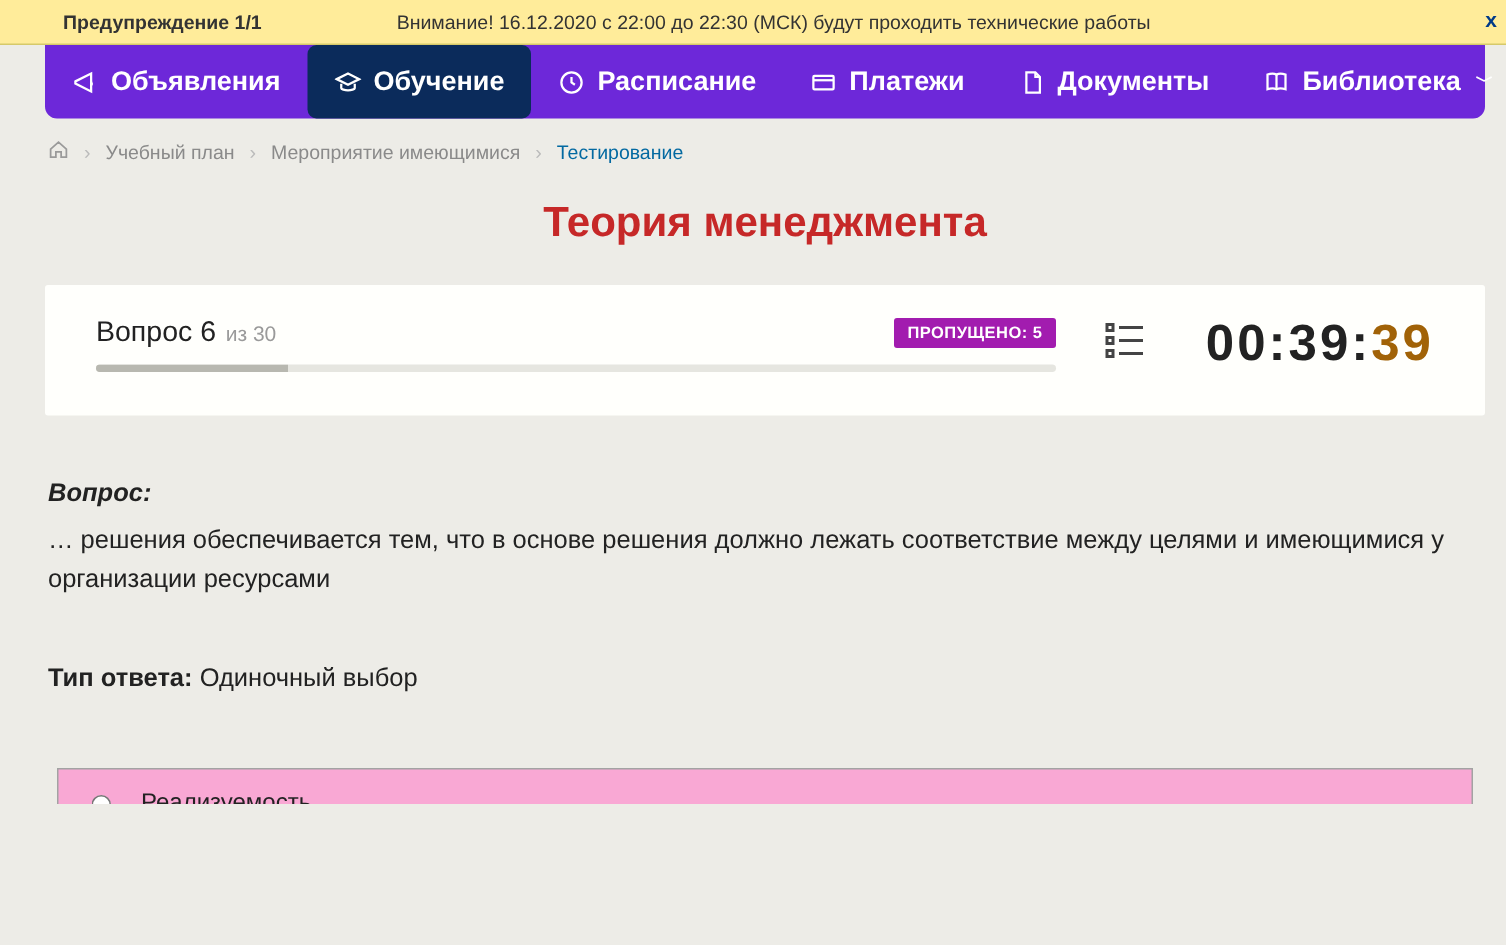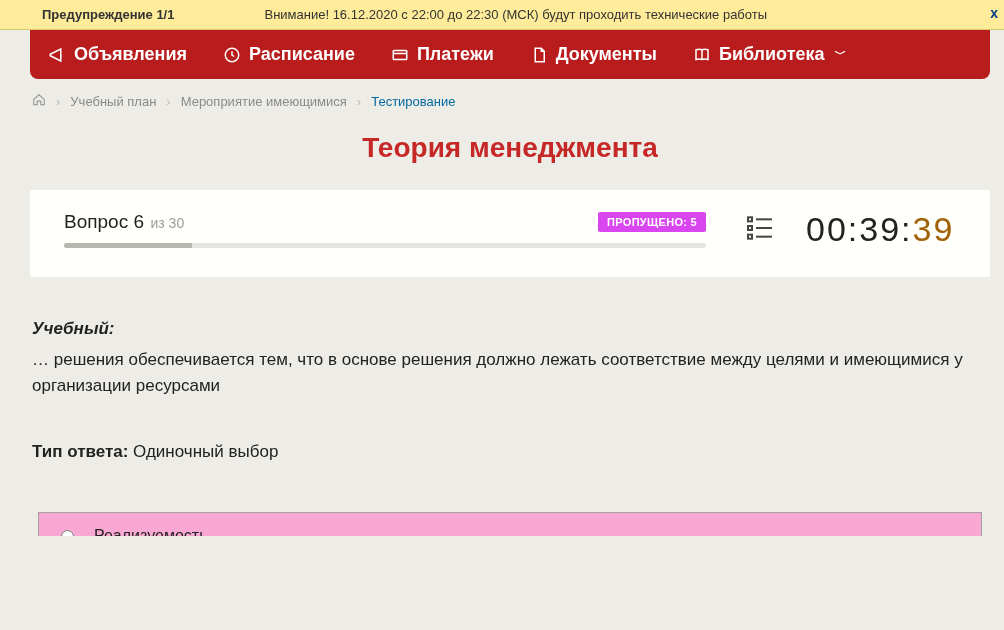--- a/index.html
+++ b/index.html
@@ -37,21 +37,21 @@
       position: absolute;
       right: 22px;
       top: 5px;
       color: #003a88;
       font-weight: bold;
       font-size: 14px;
       cursor: pointer;
     }
     .nav {
       display: flex;
-      background: #b91c1c;
+      background: #6d28d9;
       margin: 0 30px;
       border-radius: 0 0 8px 8px;
       height: 49px;
       align-items: stretch;
     }
     .nav-item {
       display: flex;
       align-items: center;
       padding: 0 18px;
       color: #fff;
@@ -94,35 +94,34 @@
       margin-top: 22px;
     }
     .card {
       background: #fffffc;
       margin: 26px 30px 0;
       padding: 20px 34px 28px;
       border-radius: 2px;
       display: flex;
       align-items: center;
       gap: 30px;
-      text-align: right;
     }
     .card-left { flex: 1; }
     .q-row {
       display: flex;
       align-items: center;
       justify-content: space-between;
     }
     .q-label {
       font-size: 19px;
       color: #222;
     }
     .q-total { font-size: 14px; color: #9a9a9a; margin-left: 2px; }
     .badge {
-      background: #d946ef;
+      background: #a21caf;
       color: #fff;
       font-size: 11px;
       letter-spacing: 0.3px;
       padding: 4px 9px;
       border-radius: 2px;
       font-weight: bold;
     }
     .progress {
       margin-top: 10px;
       height: 5px;
@@ -140,20 +139,21 @@
       color: #444;
       cursor: pointer;
     }
     .timer {
       font-size: 34px;
       color: #222;
       letter-spacing: 2px;
       display: flex;
       align-items: baseline;
       min-width: 150px;
+      font-weight: bold;
     }
     .timer .sec { color: #a16207; }
     .content {
       margin: 42px 32px 0;
       color: #222;
     }
     .q-head { font-style: italic; font-weight: bold; font-size: 17px; }
     .q-text {
       font-size: 17px;
       margin-top: 8px;
@@ -188,20 +188,28 @@
     </div>
 
     <div class="nav">
       <div class="nav-item">
         <span class="icon">
           <svg viewBox="0 0 24 24" width="18" height="18" fill="none" stroke="#fff" stroke-width="2">
               <path d="M3 11l14-7v16L3 13v-2zm14 0a4 4 0 010 4"></path>
             </svg>
         </span>
         <span>Объявления</span>
+      </div>
+      <div class="nav-item active">
+        <span class="icon">
+          <svg viewBox="0 0 24 24" width="18" height="18" fill="none" stroke="#fff" stroke-width="2">
+              <path d="M2 9l10-5 10 5-10 5L2 9zm4 4v4c0 1 3 2 6 2s6-1 6-2v-4"></path>
+            </svg>
+        </span>
+        <span>Обучение</span>
       </div>
       <div class="nav-item">
         <span class="icon">
           <svg viewBox="0 0 24 24" width="18" height="18" fill="none" stroke="#fff" stroke-width="2">
               <circle cx="12" cy="12" r="9"></circle>
               <path d="M12 7v5l3 2"></path>
             </svg>
         </span>
         <span>Расписание</span>
       </div>
@@ -274,21 +282,21 @@
             <path d="M9 18.5h12"></path>
         </svg>
       </div>
       <div class="timer">
         <span>00:39:</span>
           <span class="sec">39</span>
       </div>
     </div>
 
     <div class="content">
-      <div class="q-head">Учебный:</div>
+      <div class="q-head">Вопрос:</div>
       <div class="q-text">… решения обеспечивается тем, что в основе решения должно лежать соответствие между целями и имеющимися у организации ресурсами</div>
       <div class="ans-type">
         <span class="label">Тип ответа:</span><span> Одиночный выбор</span>
       </div>
 
       <div class="options">
         <label class="option">
           <input type="radio" name="ans" style="">
           <span>Реализуемость</span>
         </label>

